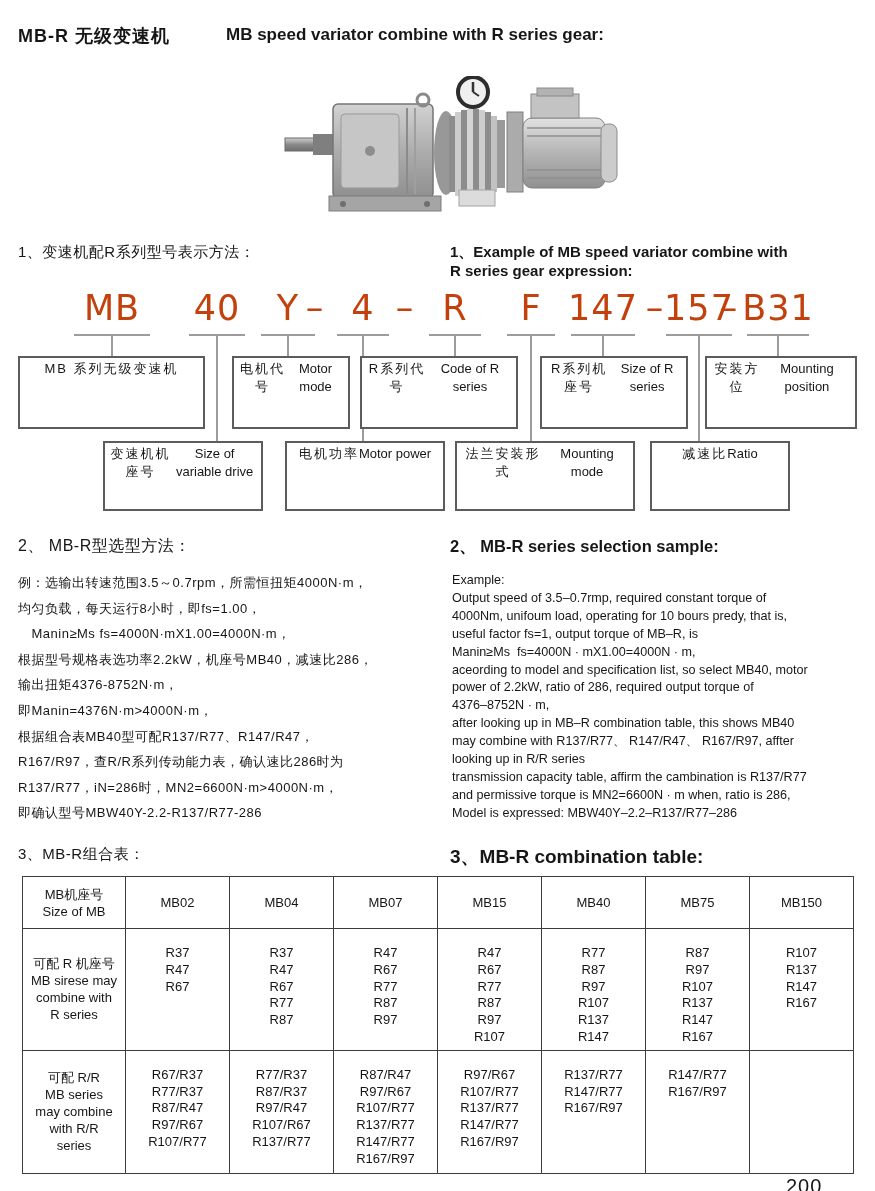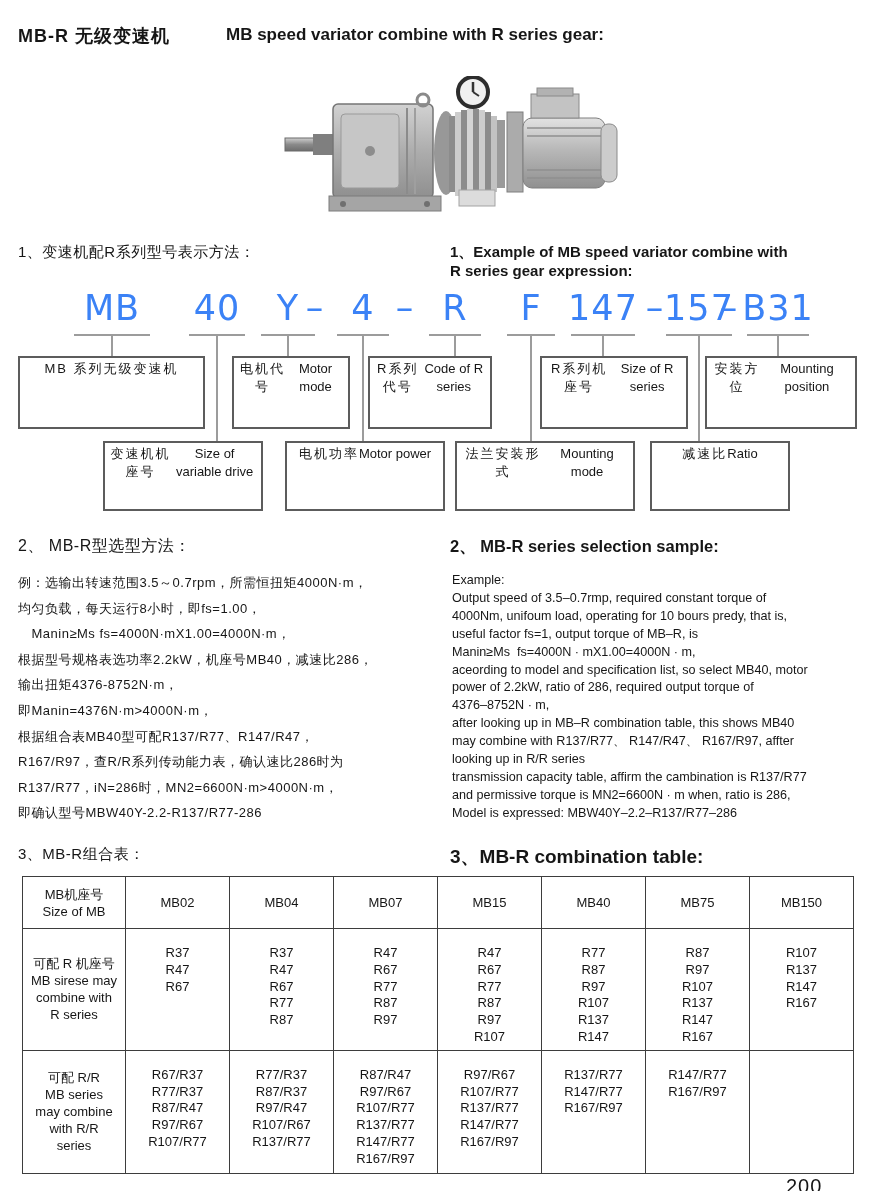--- a/index.html
+++ b/index.html
@@ -18,21 +18,21 @@
   .s1-h-zh{left:18px;top:243px;}
   .s1-h-en{left:450px;top:242px;width:412px;line-height:19px;white-space:pre-line;}
   .s2-h-zh{left:18px;top:536px;font-size:16px;}
   .s2-h-en{left:450px;top:536px;font-size:16.5px;}
   .s3-h-zh{left:18px;top:845px;}
   .s3-h-en{left:450px;top:844px;font-size:19px;}
   
   .mpart{
     position:absolute;top:288px;transform:translateX(-50%);
     font-family:"DejaVu Sans","Liberation Sans",sans-serif;
-    font-size:35px;color:#3b82f6;letter-spacing:1px;white-space:nowrap;
+    font-size:35px;color:#c2410c;letter-spacing:1px;white-space:nowrap;
   }
   .hbar{position:absolute;top:334px;height:2px;background:#9c9c9c;}
   .vline{position:absolute;width:2px;background:#9c9c9c;top:335px;}
   .v-short{height:21px;}
   .v-long{height:106px;}
   .dbox{
     position:absolute;border:2px solid #5c5c5c;background:#fff;
     display:flex;align-items:flex-start;justify-content:center;
     text-align:center;font-size:13px;line-height:18px;box-sizing:border-box;
     padding:2px 4px;
@@ -174,21 +174,21 @@
   <div class="vline v-long" style="left:698px;"></div>
   <div class="vline v-short" style="left:777px;"></div>
 
   <div class="dbox row-top" style="left:18px;width:187px;">
     <span class="zh">MB 系列无级变速机</span>
   </div>
   <div class="dbox row-top" style="left:232px;width:118px;">
     <span class="zh">电机代号</span>
     <span>Motor mode</span>
   </div>
-  <div class="dbox row-top" style="left:368px;width:124px;">
+  <div class="dbox row-top" style="left:360px;width:158px;">
     <span class="zh">R系列代号</span>
     <span>Code of R series</span>
   </div>
   <div class="dbox row-top" style="left:540px;width:148px;">
     <span class="zh">R系列机座号</span>
     <span>Size of R series</span>
   </div>
   <div class="dbox row-top" style="left:705px;width:152px;">
     <span class="zh">安装方位</span>
     <span>Mounting position</span>

